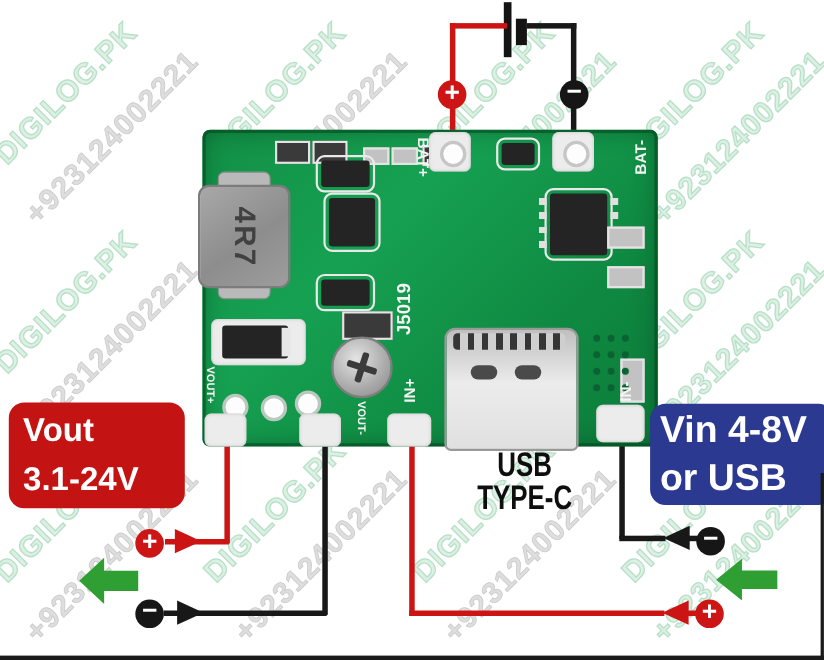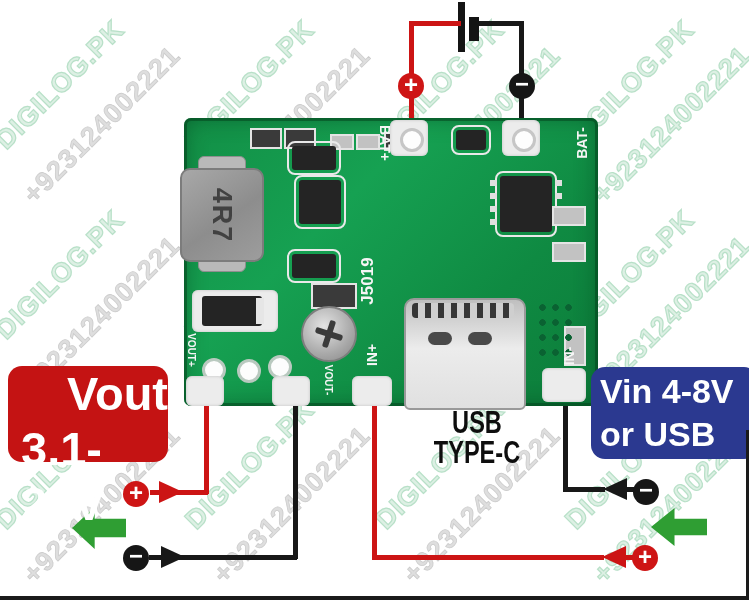--- a/index.html
+++ b/index.html
@@ -70,21 +70,21 @@
   #usb{position:absolute;left:404px;top:298px;width:118px;height:108px;z-index:4;
        background:linear-gradient(#bfbfbf,#ececec 45%,#e0e0e0);border:2px solid #999;
        border-radius:10px 10px 6px 6px;}
   #usb .pins{position:absolute;left:6px;top:3px;width:102px;height:15px;border-radius:4px;
        background:repeating-linear-gradient(90deg,#363636 0 6px,#cfcfcf 6px 13px);}
   #usb .slot{position:absolute;width:24px;height:13px;background:#4a4a4a;border-radius:7px;}
 
   
   .tag{position:absolute;z-index:5;border-radius:14px;color:#fff;font-weight:700;
        display:flex;flex-direction:column;justify-content:space-evenly;}
-  #vout-tag{left:8px;top:366px;width:147px;height:96px;background:#c41313;padding-left:13px;font-size:47px;align-items:flex-end;}
+  #vout-tag{left:8px;top:366px;width:147px;height:96px;background:#c41313;padding-left:13px;font-size:30px;}
   #vin-tag{left:591px;top:367px;width:158px;height:92px;background:#2b3990;padding-left:9px;font-size:34px;}
   #usb-tag{position:absolute;left:412px;top:408px;width:130px;z-index:5;text-align:center;
            color:#0e0e0e;font-weight:700;font-size:31px;line-height:30px;transform:scaleX(0.76);}
 
   
   .edge{position:absolute;background:#1a1a1a;z-index:6;}
 </style>
 </head>
 <body>
 

